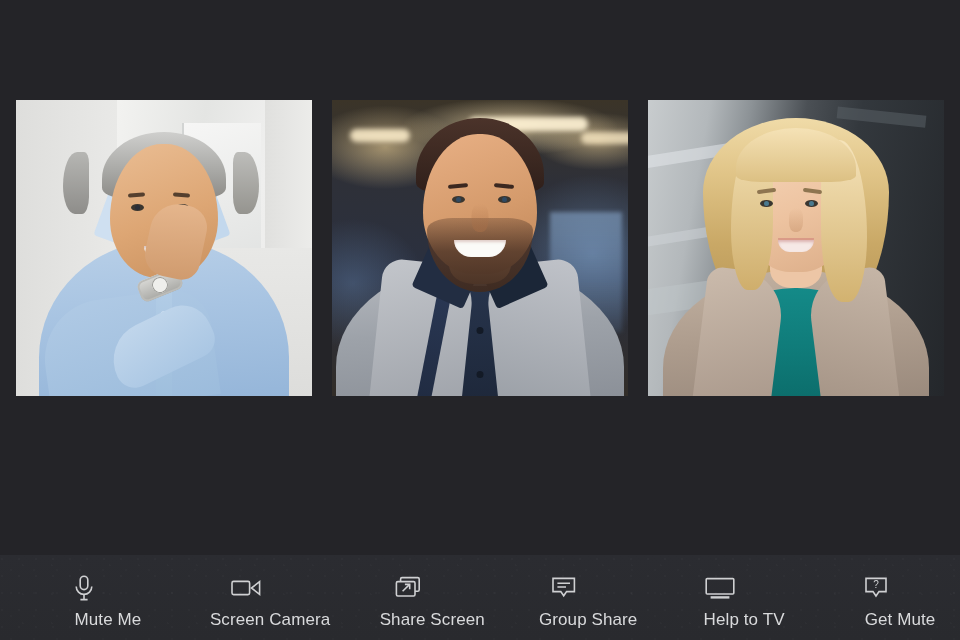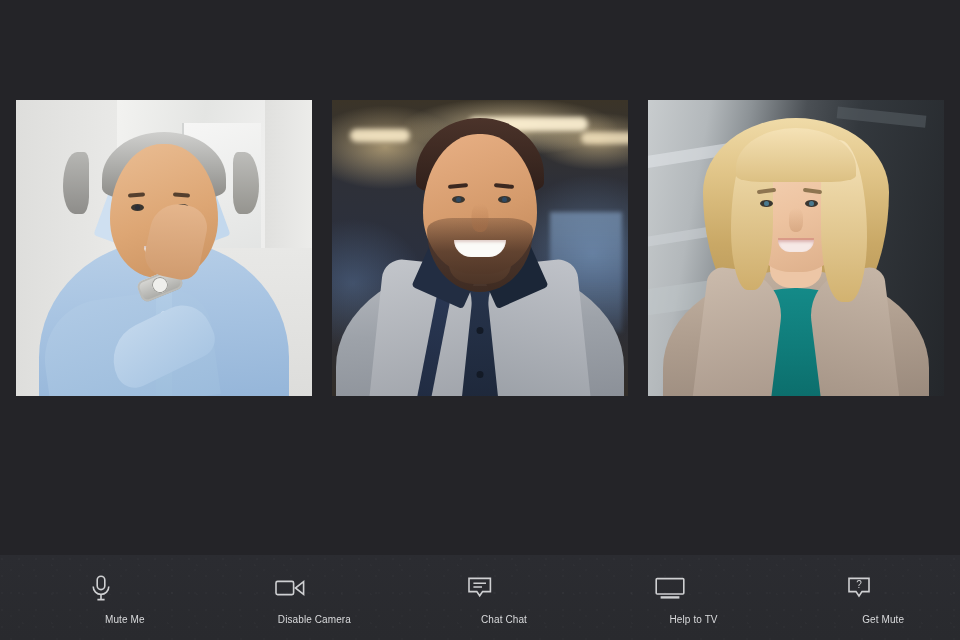--- a/index.html
+++ b/index.html
@@ -313,21 +313,21 @@
   .tb-icon {
     width: 34px;
     height: 30px;
     display: flex;
     align-items: center;
     justify-content: center;
     margin-bottom: 10px;
   }
   .tb-icon svg { display:block; }
   .tb-label {
-    font-size: 10px;
+    font-size: 17px;
     line-height: 14px;
     color: #d9dadc;
     letter-spacing: .1px;
     white-space: nowrap;
     margin-left: 48px;
   }
 </style>
 </head>
 <body>
 
@@ -449,33 +449,44 @@
       <span class="tb-label">Mute Me</span>
     </div>
 
     <div class="tb-item">
       <span class="tb-icon">
         <svg width="30" height="20" viewBox="0 0 30 20" fill="none" stroke="#cfd0d2" stroke-width="1.6">
           <rect x="1" y="3.4" width="17.6" height="13.2" rx="1.6"></rect>
           <path d="M28.6 3.6 20.4 10l8.2 6.4z"></path>
         </svg>
       </span>
-      <span class="tb-label">Disable Camera</span>
-    </div>
-
+      <span class="tb-label">Screen Camera</span>
+    </div>
+
+    <div class="tb-item">
+      <span class="tb-icon">
+        <svg width="26" height="24" viewBox="0 0 26 24" fill="none" stroke="#cfd0d2" stroke-width="1.6">
+          <rect x="5.6" y="1.6" width="18.6" height="13.6" rx="1.4"></rect>
+          <rect x="1.4" y="5.6" width="18.6" height="14.4" rx="1.4" fill="#2a2b2f"></rect>
+          <path d="M7.6 15.2 14.4 8.6"></path>
+          <path d="M9.9 8.4h4.8v4.8"></path>
+        </svg>
+      </span>
+      <span class="tb-label">Share Screen</span>
+    </div>
 
 
     <div class="tb-item">
       <span class="tb-icon">
         <svg width="26" height="24" viewBox="0 0 26 24" fill="none" stroke="#cfd0d2" stroke-width="1.6">
           <path d="M2 2.4h21.4v13.2H15.6l-2.9 4.2-2.9-4.2H2z"></path>
           <path d="M6.4 7.2h12.6M6.4 11h8.6"></path>
         </svg>
       </span>
-      <span class="tb-label">Chat Chat</span>
+      <span class="tb-label">Group Share</span>
     </div>
 
     <div class="tb-item">
       <span class="tb-icon">
         <svg width="30" height="22" viewBox="0 0 30 22" fill="none" stroke="#cfd0d2" stroke-width="1.6">
           <rect x="1.2" y="1.6" width="27.6" height="15.4" rx="1"></rect>
           <path d="M5.6 20.4h18.8" stroke-width="2.4"></path>
         </svg>
       </span>
       <span class="tb-label">Help to TV</span>

